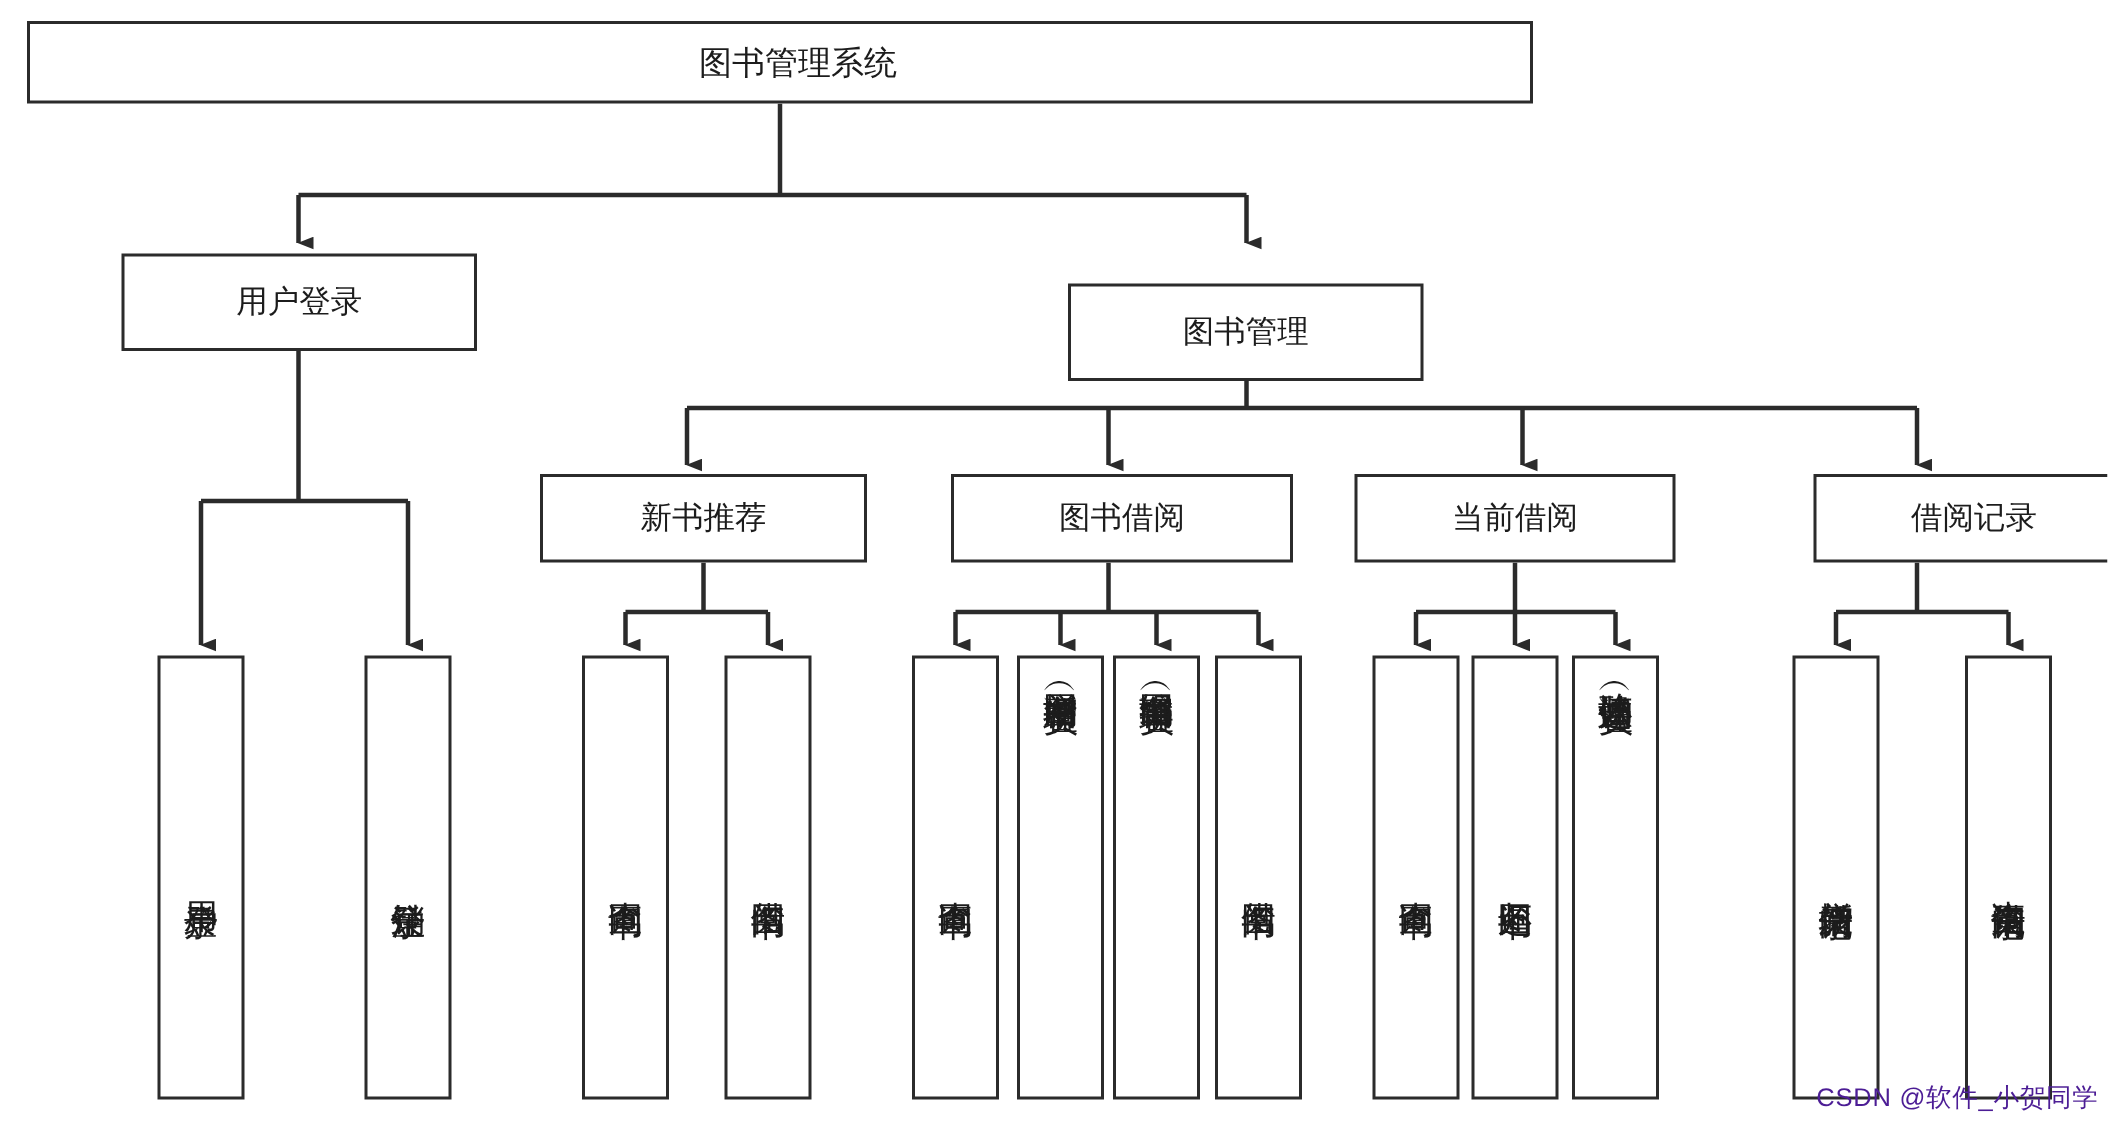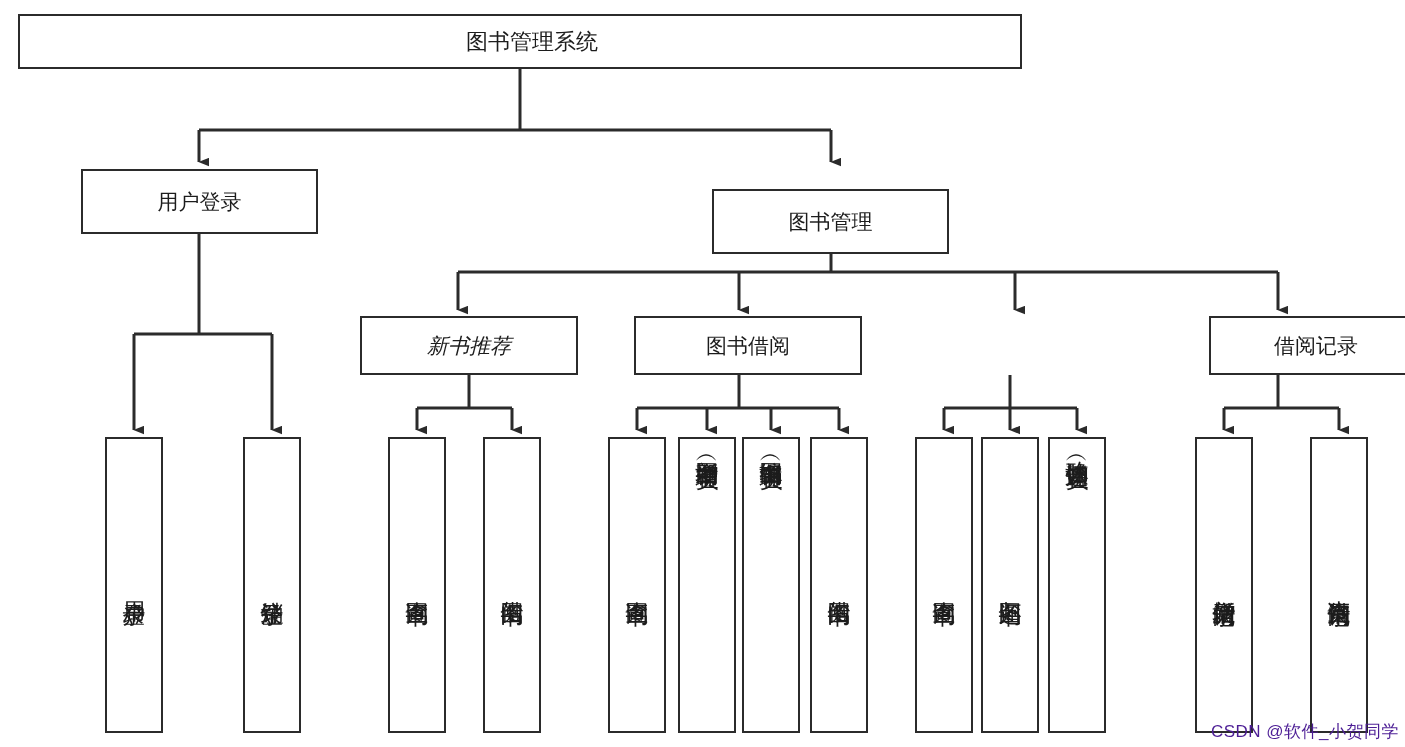--- a/index.html
+++ b/index.html
@@ -78,25 +78,28 @@
     <span>图书管理系统</span>
   </div>
 
   <div class="node h" style="left:81px;top:169px;width:237px;height:65px;">
     <span>用户登录</span>
   </div>
   <div class="node h" style="left:712px;top:169px;width:237px;height:65px;margin-top:20px;">
     <span>图书管理</span>
   </div>
 
-  <div class="node h" style="left:360px;top:316px;width:218px;height:59px;font-style:italic;">
+  <div class="node h" style="left:360px;top:316px;width:218px;height:59px;">
     <span>新书推荐</span>
   </div>
   <div class="node h" style="left:634px;top:316px;width:228px;height:59px;">
     <span>图书借阅</span>
+  </div>
+  <div class="node h" style="left:903px;top:316px;width:214px;height:59px;">
+    <span>当前借阅</span>
   </div>
   <div class="node h" style="left:1172px;top:316px;width:214px;height:59px;margin-left:37px;">
     <span>借阅记录</span>
   </div>
 
   <div class="leaf mid" style="left:105px;top:437px;width:58px;height:296px;">
     <span class="vtext">用户登录</span>
   </div>
   <div class="leaf mid" style="left:243px;top:437px;width:58px;height:296px;">
     <span class="vtext">注销登录</span>

